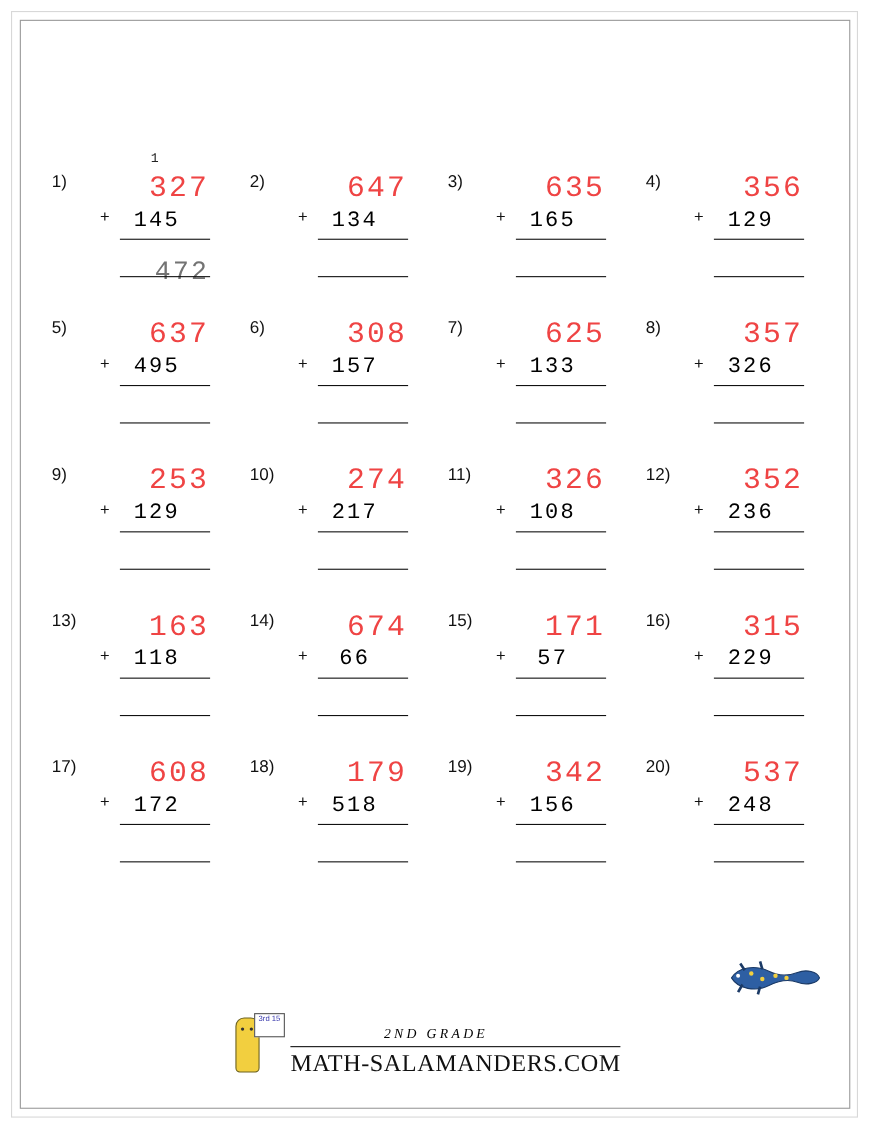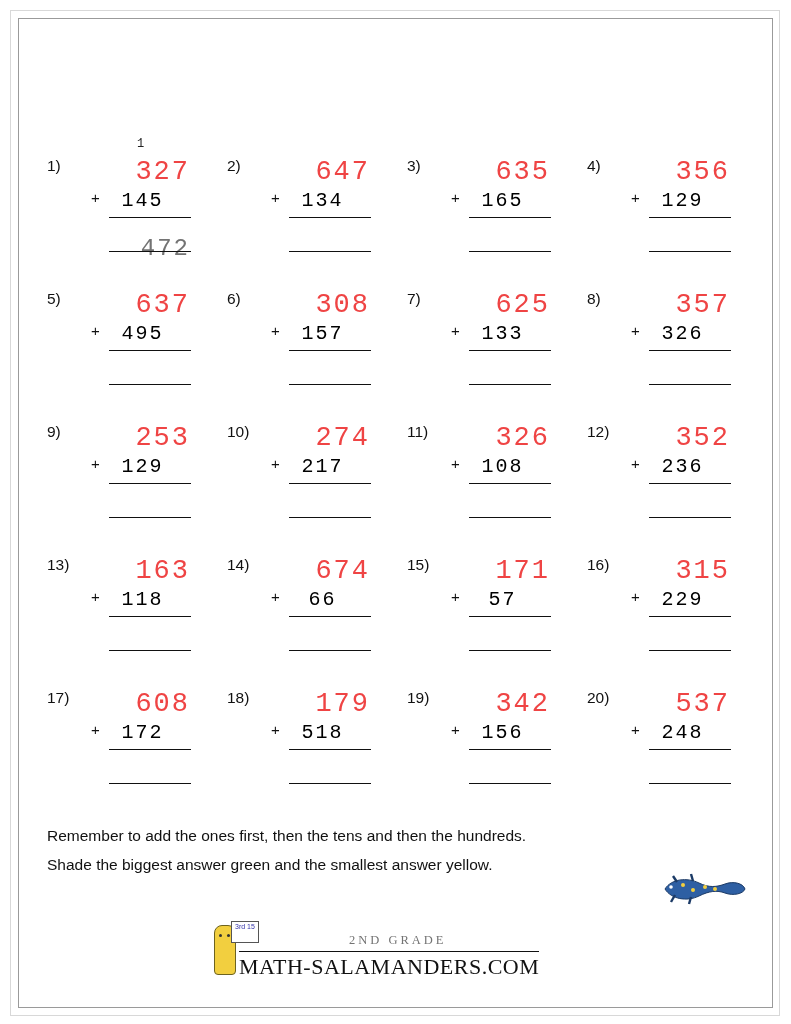--- a/index.html
+++ b/index.html
@@ -237,26 +237,27 @@
     bottom: 6px;
     width: 100%;
     height: 86px;
   }
   .brand-grade {
     position: absolute;
     left: 330px;
     top: 18px;
     font-size: 12.5px;
     letter-spacing: 3px;
-    color: #737373;
+    color: #000000;
     font-family: "Liberation Serif", serif;
+    font-style: italic;
   }
   .brand-url {
     position: absolute;
-    left: 220px;
+    left: 245px;
     top: 36px;
     font-size: 22px;
     letter-spacing: 0.5px;
     color: #111;
     font-family: "Liberation Serif", serif;
     border-top: 1.5px solid #111;
     padding-top: 2px;
   }
   .brand-sal {
     position: absolute;
@@ -510,24 +511,20 @@
           <div class="plus">+</div>
           <div class="bot-num">248</div>
           <div class="rule1"></div>
           <div class="answer"></div>
           <div class="rule2"></div>
         </div>
       </div>
 
     </div>
 
-    <div class="footer-text">
-      <div class="line">Remember to add the ones first, then the tens and then the hundreds.</div>
-      <div class="line">Shade the biggest answer green and the smallest answer yellow.</div>
-    </div>
 
     <svg class="lizard" viewBox="0 0 90 34">
       <path d="M8 18 C14 8, 30 6, 42 12 C52 17, 60 16, 68 13 C76 10, 86 12, 88 18 C86 23, 76 25, 68 22 C60 19, 52 20, 42 25 C30 31, 14 28, 8 18 Z" fill="#2e5fa3" stroke="#1b3a66" stroke-width="1"></path>
       <circle cx="14" cy="16" r="1.8" fill="#fff"></circle>
       <circle cx="26" cy="14" r="2" fill="#f2cf3f"></circle>
       <circle cx="36" cy="19" r="2" fill="#f2cf3f"></circle>
       <circle cx="48" cy="16" r="2" fill="#f2cf3f"></circle>
       <circle cx="58" cy="18" r="2" fill="#f2cf3f"></circle>
       <path d="M18 24 L14 31" stroke="#1b3a66" stroke-width="2.4" fill="none"></path>
       <path d="M34 26 L32 33" stroke="#1b3a66" stroke-width="2.4" fill="none"></path>

